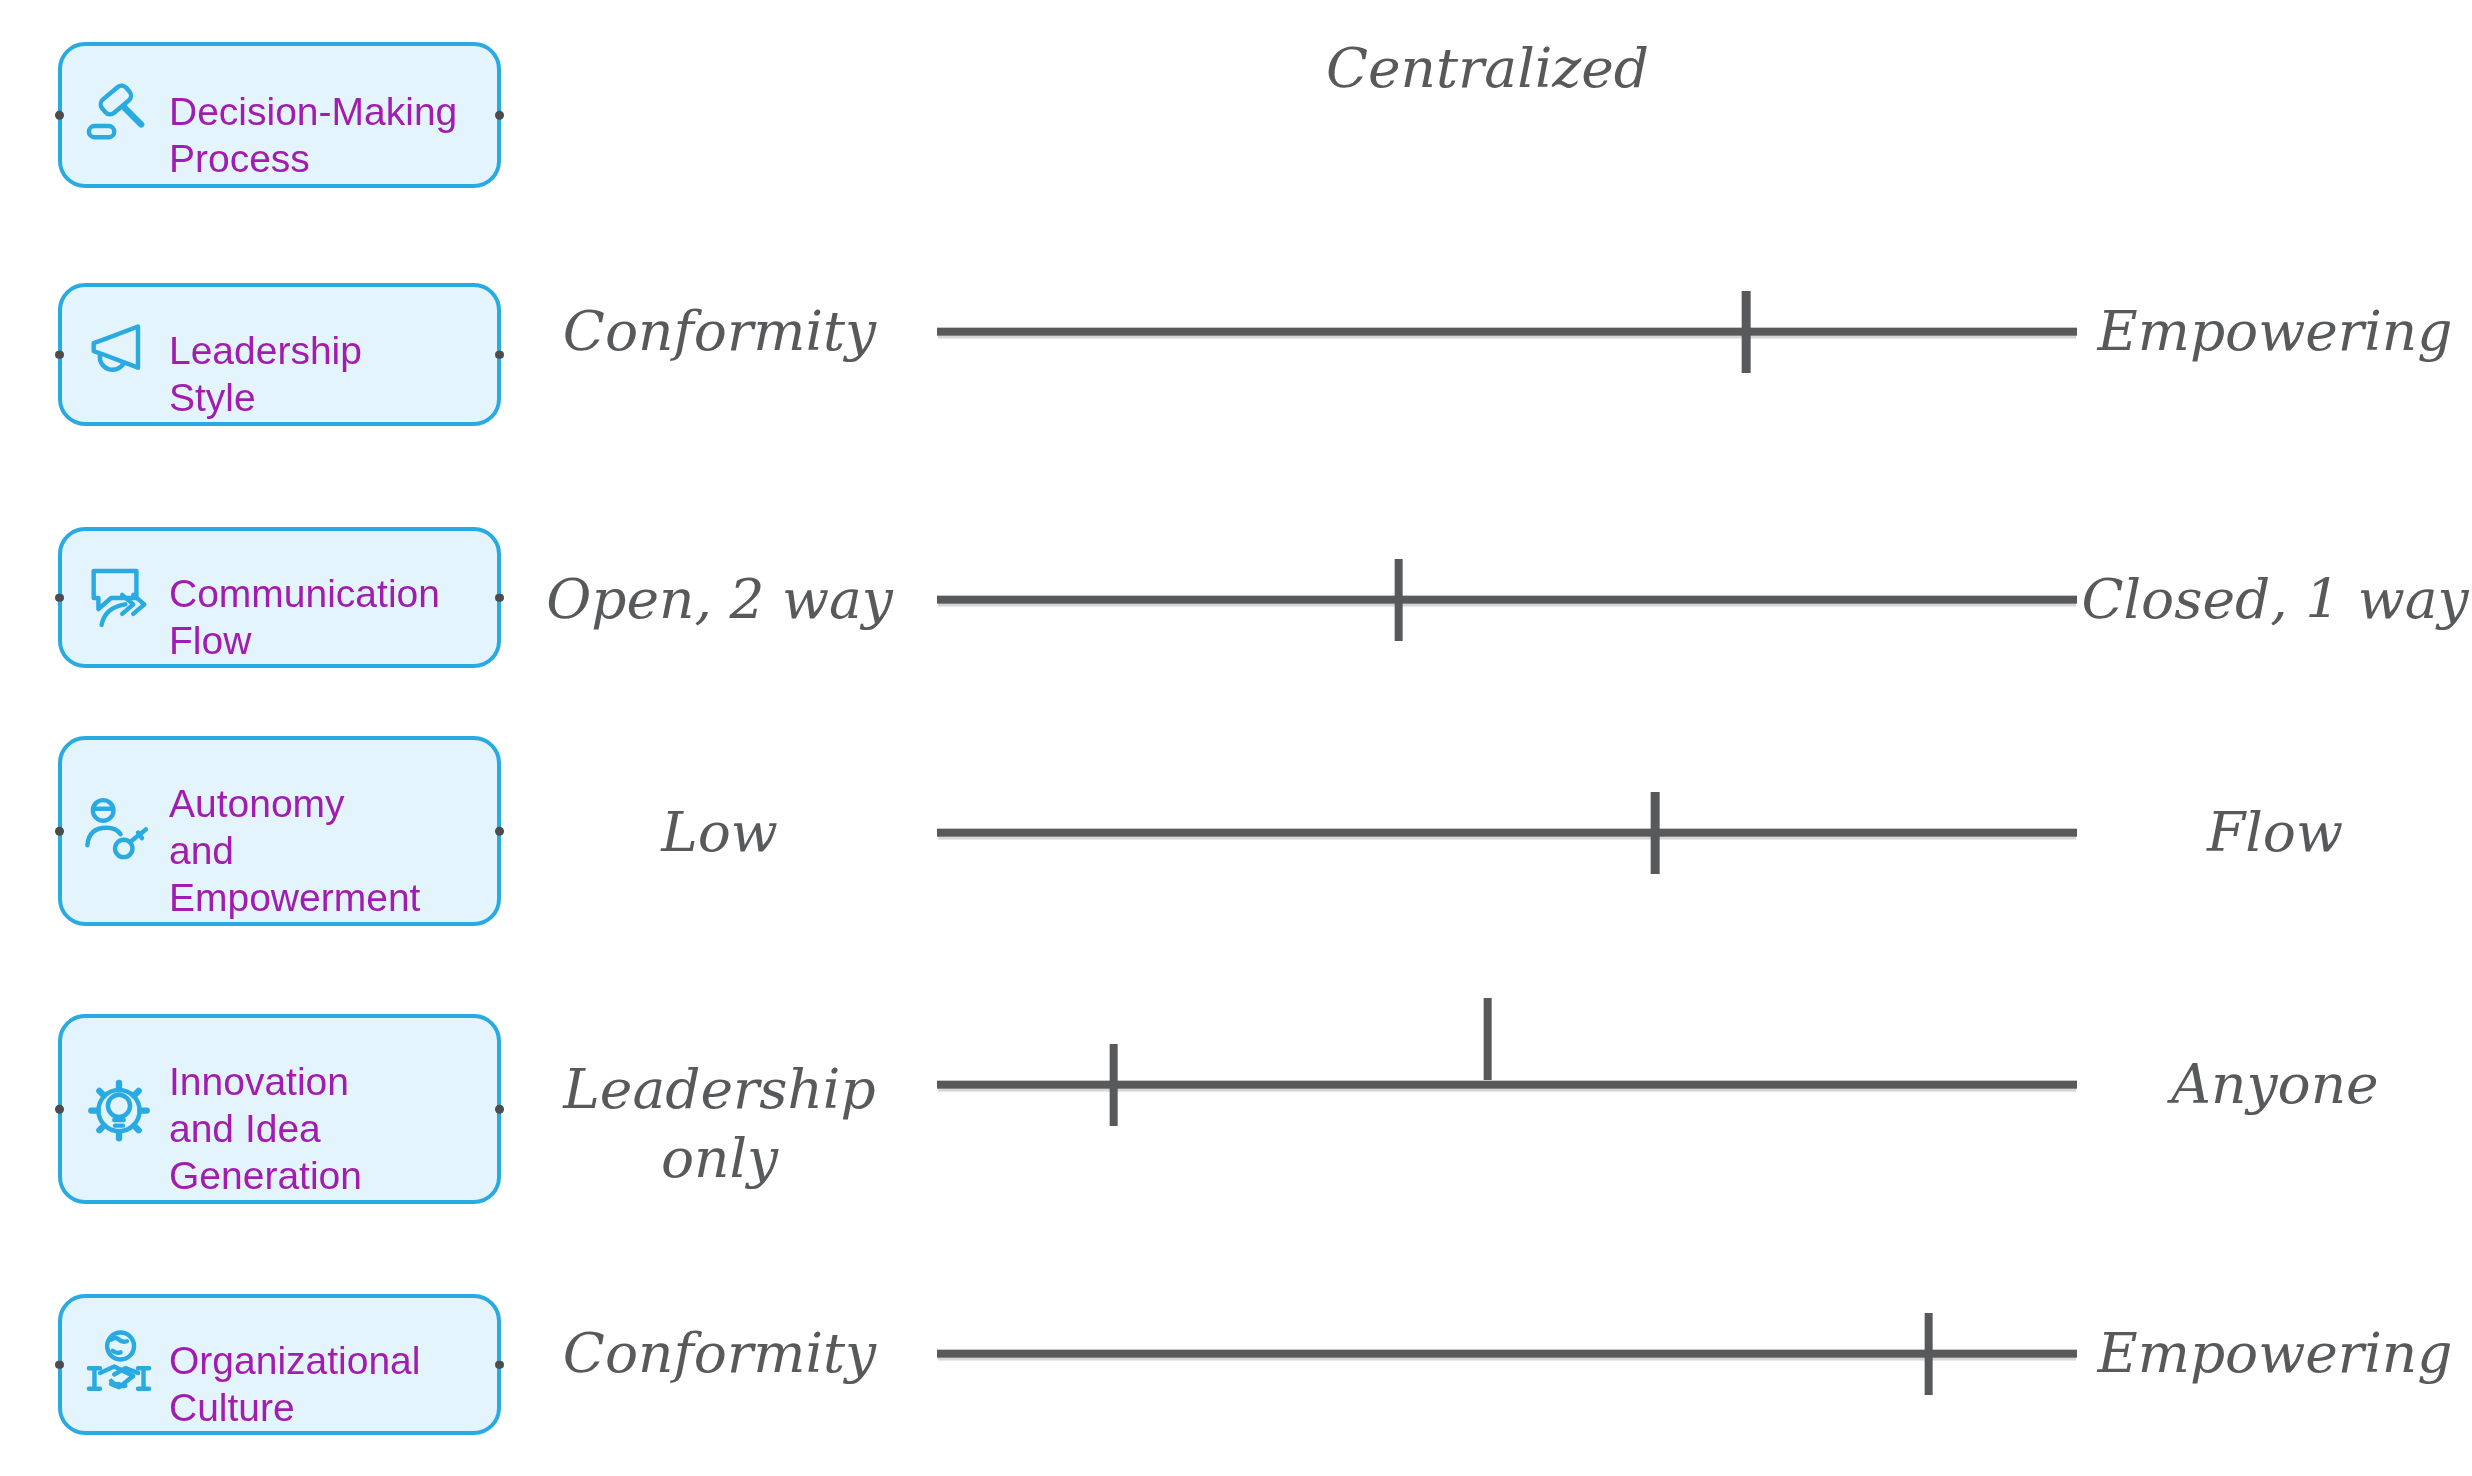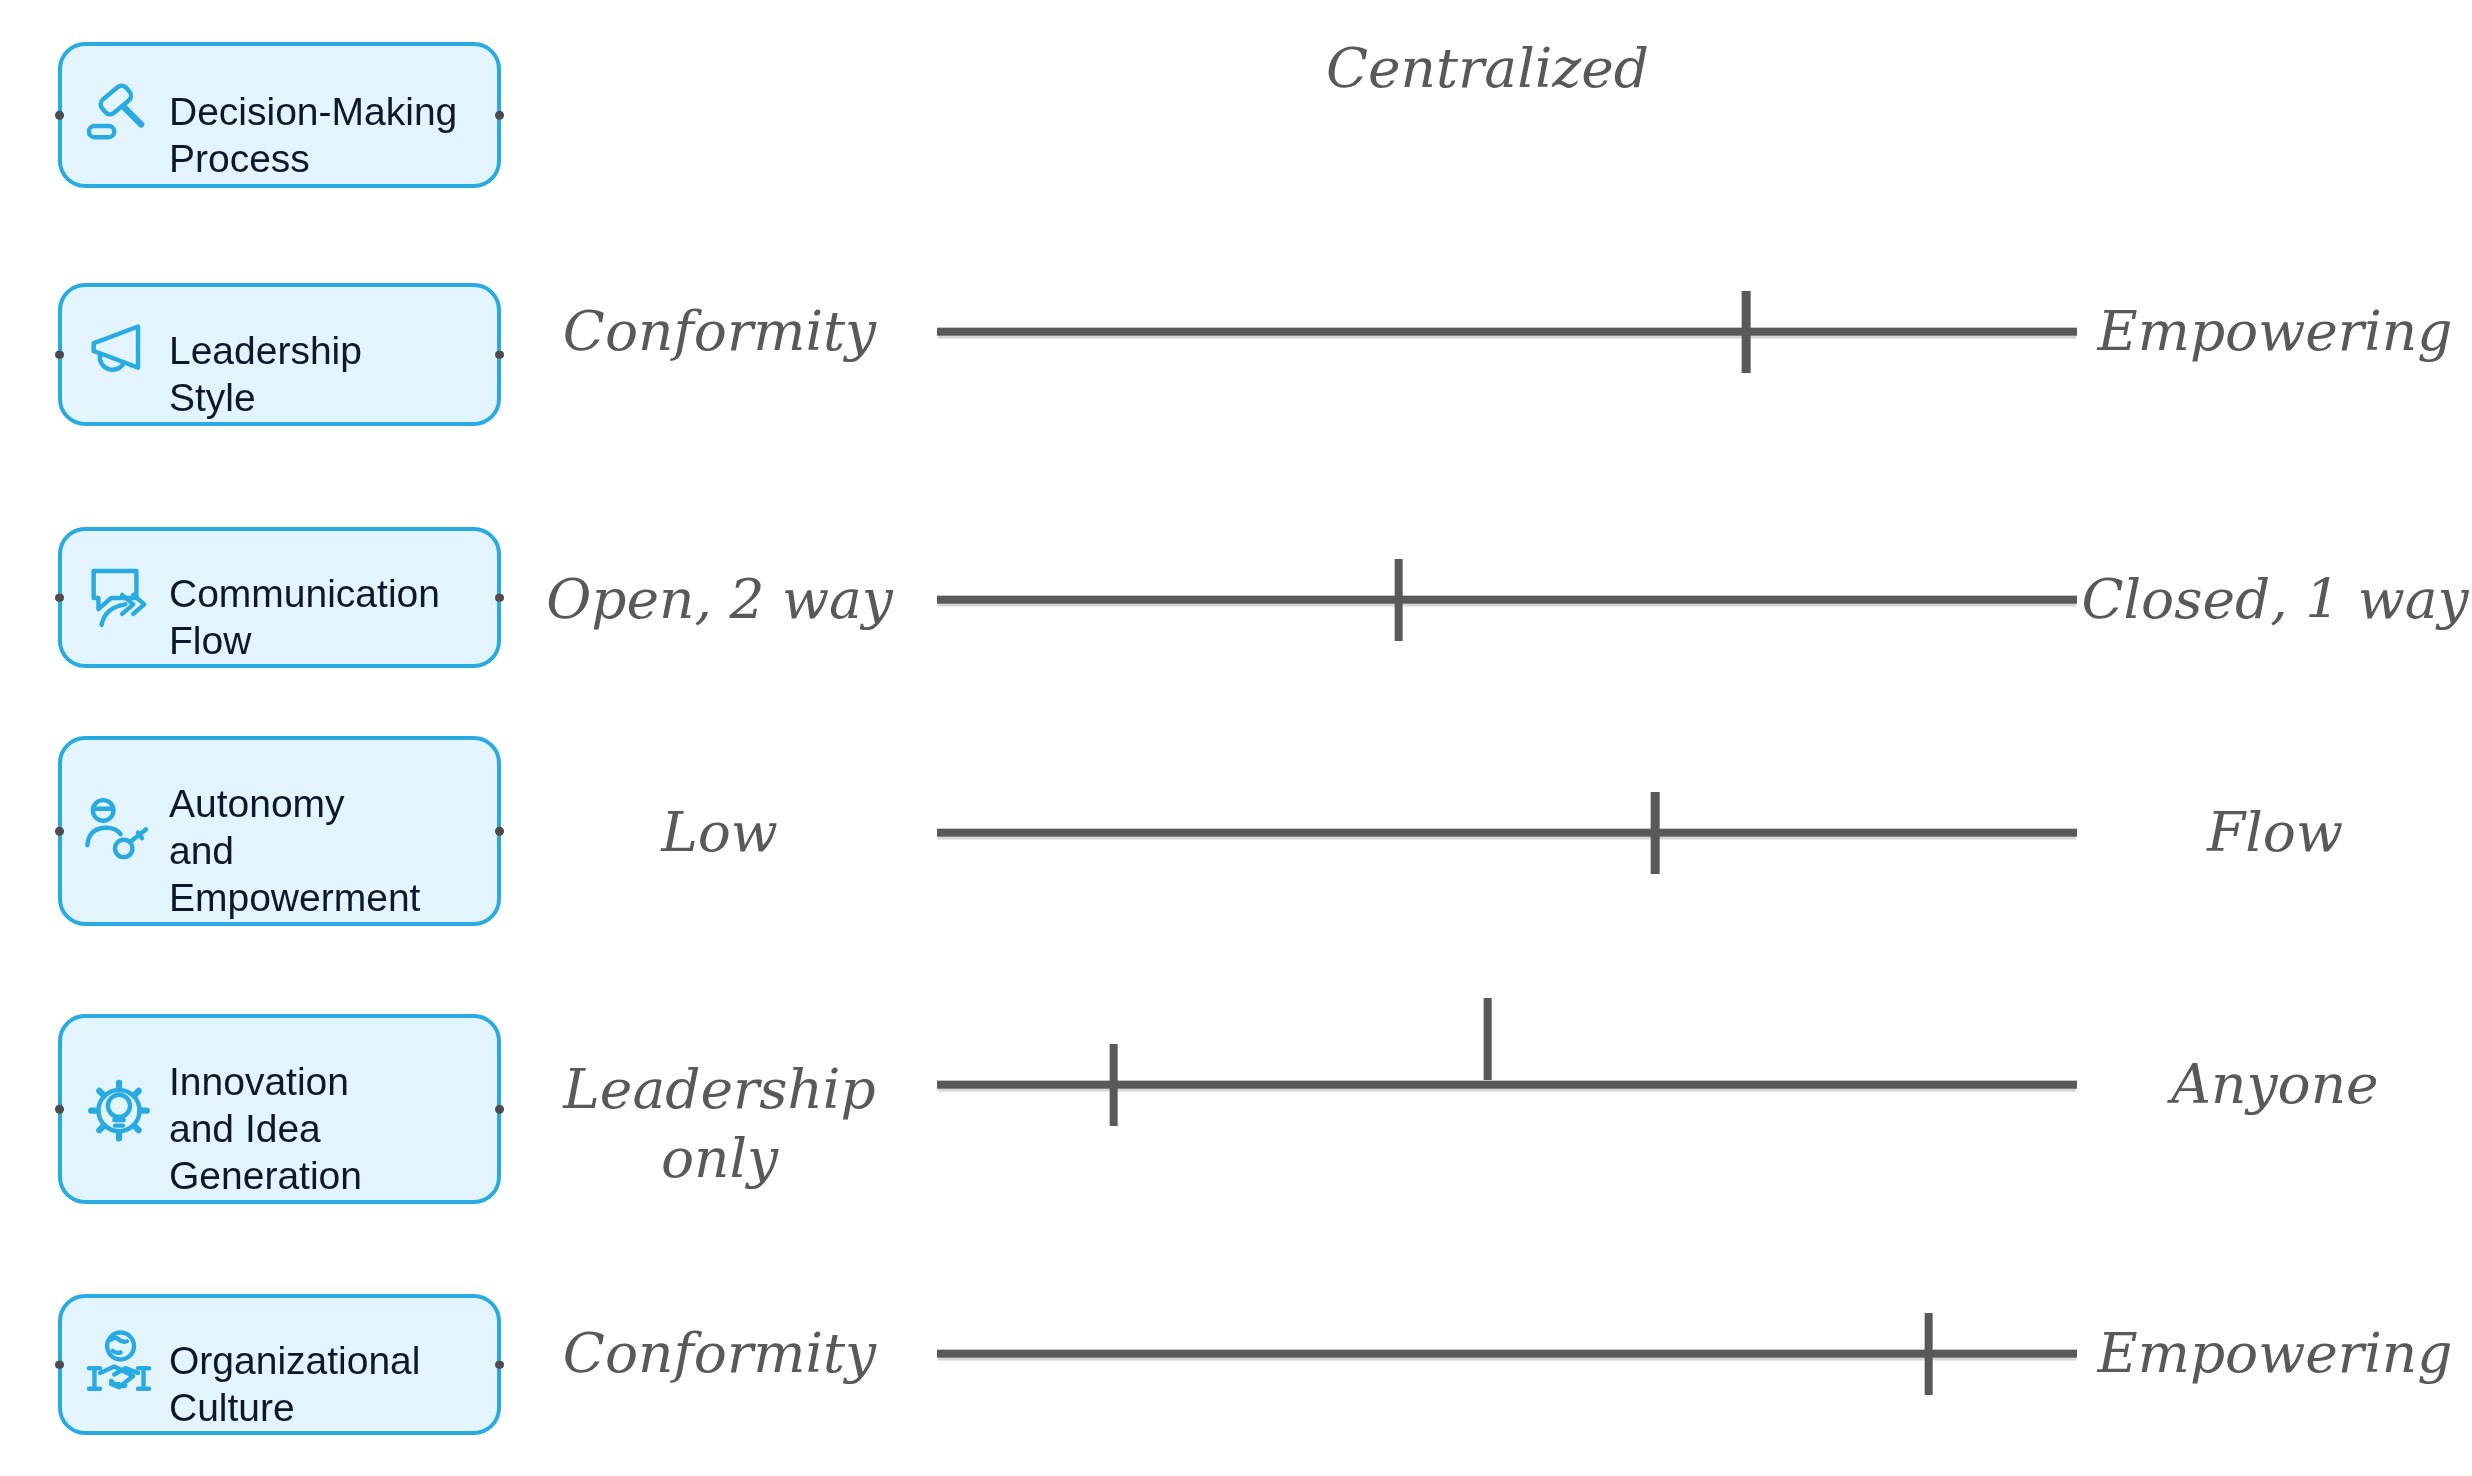--- a/index.html
+++ b/index.html
@@ -6,21 +6,21 @@
   .canvas{position:relative;width:2473px;height:1477px;background:#ffffff;overflow:hidden;
           font-family:"Liberation Sans",sans-serif;}
 
   
   .box{position:absolute;left:58px;width:443px;box-sizing:border-box;
        background:#E4F4FC;border:4.9px solid #29ABE2;border-radius:27px;
        display:flex;align-items:center;gap:11.6px;padding:0 15.5px 0 19.4px;}
   .box .icon{flex:0 0 auto;width:76px;height:76px;display:flex;align-items:center;justify-content:center;}
   .box .icon svg{width:76px;height:76px;stroke:#29ABE2;fill:none;stroke-width:2.8;
                  stroke-linecap:round;stroke-linejoin:round;}
-  .box-label{color:#0f172a;font-size:39px;line-height:47px;font-weight:500;white-space:pre-line;margin-top:39px;}
+  .box-label{color:#a21caf;font-size:39px;line-height:47px;font-weight:500;white-space:pre-line;margin-top:39px;}
   .dot{position:absolute;width:8.7px;height:8.7px;border-radius:50%;background:#4c4c4c;top:50%;}
   .dot-l{left:-6.8px;transform:translateY(-50%);}
   .dot-r{right:-6.8px;transform:translateY(-50%);}
 
   .box-1{top:42px;height:146px;}
   .box-2{top:283px;height:143px;}
   .box-3{top:527px;height:141px;}
   .box-4{top:736px;height:190px;}
   .box-5{top:1014px;height:190px;}
   .box-6{top:1294px;height:141px;}

